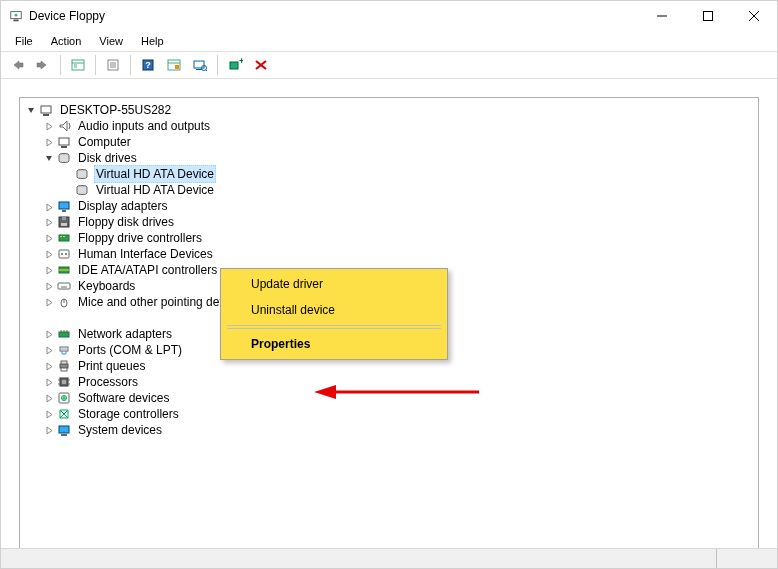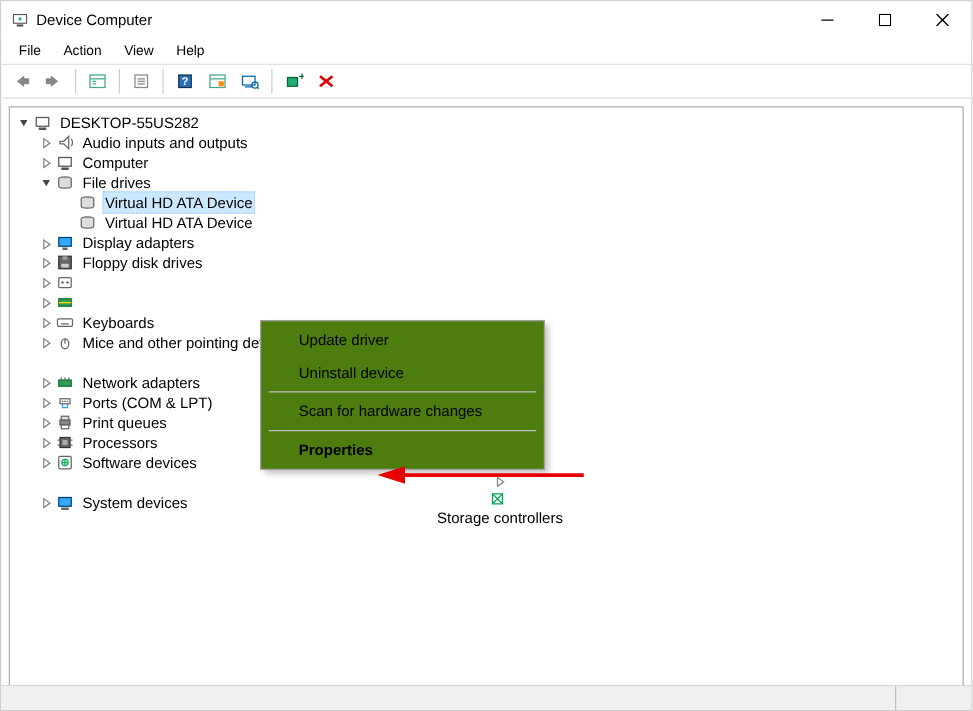--- a/index.html
+++ b/index.html
@@ -65,21 +65,21 @@
     width: 1px; height: 20px;
     background: #d0d0d0;
     margin: 0 3px;
   }
 
   
   .content {
     position: relative;
     height: calc(100% - 30px - 20px - 28px - 20px);
     border: 1px solid #b0b0b0;
-    margin: 6px;
+    margin: 18px;
     overflow: hidden;
     background: #fff;
   }
   .tree {
     padding: 4px 0;
   }
   .node {
     display: flex;
     align-items: center;
     height: 16px;
@@ -107,21 +107,21 @@
     border: 1px dotted #99d1ff;
     padding: 0 1px;
   }
 
   
   .context-menu {
     position: absolute;
     left: 200px;
     top: 170px;
     width: 228px;
-    background: #4d7c0f;
+    background: #fde047;
     border: 1px solid #a0a0a0;
     box-shadow: 3px 3px 5px rgba(0,0,0,0.25);
     padding: 2px;
     font-size: 12px;
   }
   .ctx-item {
     padding: 6px 12px 6px 28px;
   }
   .ctx-item.bold { font-weight: bold; }
   .ctx-sep {
@@ -159,21 +159,21 @@
 
 <div class="titlebar">
   <div class="titlebar-left">
     <span class="title-icon">
       <svg viewBox="0 0 16 16">
           <rect x="2" y="3" width="12" height="8" fill="none" stroke="#555" stroke-width="1"></rect>
           <rect x="5" y="12" width="6" height="2" fill="#555"></rect>
           <circle cx="8" cy="7" r="1.5" fill="#3a8"></circle>
         </svg>
     </span>
-    <span class="title-text">Device Computer</span>
+    <span class="title-text">Device Floppy</span>
   </div>
   <div class="win-controls">
     <div class="win-btn">
         <svg viewBox="0 0 10 10">
           <line x1="0" y1="5" x2="10" y2="5" stroke="#000" stroke-width="1"></line>
         </svg>
       </div>
     <div class="win-btn">
         <svg viewBox="0 0 10 10">
           <rect x="0.5" y="0.5" width="9" height="9" fill="none" stroke="#000" stroke-width="1"></rect>
@@ -306,21 +306,21 @@
         <span class="toggle">
           <svg width="9" height="9" viewBox="0 0 9 9">
             <path d="M1 2 L7 2 L4 7 Z" fill="#444"></path>
           </svg>
         </span>
         <span class="icon-slot">
           <svg width="14" height="14" viewBox="0 0 14 14">
             <use href="#i-disk"></use>
           </svg>
         </span>
-        <span class="label">File drives</span>
+        <span class="label">Disk drives</span>
       </div>
       <div class="node selected" style="padding-left: 40px;">
         <span class="toggle"></span>
         <span class="icon-slot">
           <svg width="14" height="14" viewBox="0 0 14 14">
             <use href="#i-disk"></use>
           </svg>
         </span>
         <span class="label">Virtual HD ATA Device</span>
       </div>
@@ -360,35 +360,50 @@
         <span class="label">Floppy disk drives</span>
       </div>
       <div class="node" style="padding-left: 22px;">
         <span class="toggle">
           <svg width="9" height="9" viewBox="0 0 9 9">
             <path d="M2 1 L7 4.5 L2 8 Z" fill="none" stroke="#888" stroke-width="1"></path>
           </svg>
         </span>
         <span class="icon-slot">
           <svg width="14" height="14" viewBox="0 0 14 14">
+            <use href="#i-floppyctrl"></use>
+          </svg>
+        </span>
+        <span class="label">Floppy drive controllers</span>
+      </div>
+      <div class="node" style="padding-left: 22px;">
+        <span class="toggle">
+          <svg width="9" height="9" viewBox="0 0 9 9">
+            <path d="M2 1 L7 4.5 L2 8 Z" fill="none" stroke="#888" stroke-width="1"></path>
+          </svg>
+        </span>
+        <span class="icon-slot">
+          <svg width="14" height="14" viewBox="0 0 14 14">
             <use href="#i-hid"></use>
           </svg>
         </span>
+        <span class="label">Human Interface Devices</span>
       </div>
       <div class="node" style="padding-left: 22px;">
         <span class="toggle">
           <svg width="9" height="9" viewBox="0 0 9 9">
             <path d="M2 1 L7 4.5 L2 8 Z" fill="none" stroke="#888" stroke-width="1"></path>
           </svg>
         </span>
         <span class="icon-slot">
           <svg width="14" height="14" viewBox="0 0 14 14">
             <use href="#i-ide"></use>
           </svg>
         </span>
+        <span class="label">IDE ATA/ATAPI controllers</span>
       </div>
       <div class="node" style="padding-left: 22px;">
         <span class="toggle">
           <svg width="9" height="9" viewBox="0 0 9 9">
             <path d="M2 1 L7 4.5 L2 8 Z" fill="none" stroke="#888" stroke-width="1"></path>
           </svg>
         </span>
         <span class="icon-slot">
           <svg width="14" height="14" viewBox="0 0 14 14">
             <use href="#i-keyboard"></use>
@@ -480,21 +495,21 @@
             <path d="M2 1 L7 4.5 L2 8 Z" fill="none" stroke="#888" stroke-width="1"></path>
           </svg>
         </span>
         <span class="icon-slot">
           <svg width="14" height="14" viewBox="0 0 14 14">
             <use href="#i-software"></use>
           </svg>
         </span>
         <span class="label">Software devices</span>
       </div>
-      <div class="node" style="padding-left: 22px; flex-direction: column;">
+      <div class="node" style="padding-left: 22px;">
         <span class="toggle">
           <svg width="9" height="9" viewBox="0 0 9 9">
             <path d="M2 1 L7 4.5 L2 8 Z" fill="none" stroke="#888" stroke-width="1"></path>
           </svg>
         </span>
         <span class="icon-slot">
           <svg width="14" height="14" viewBox="0 0 14 14">
             <use href="#i-storage"></use>
           </svg>
         </span>
@@ -512,21 +527,20 @@
           </svg>
         </span>
         <span class="label">System devices</span>
       </div>
     </div>
 
   <div class="context-menu">
     <div class="ctx-item">Update driver</div>
     <div class="ctx-item">Uninstall device</div>
     <div class="ctx-sep"></div>
-    <div class="ctx-item">Scan for hardware changes</div>
     <div class="ctx-sep"></div>
     <div class="ctx-item bold">Properties</div>
   </div>
 
   <svg class="arrow-annotation" width="170" height="20">
     <line x1="18" y1="9" x2="165" y2="9" stroke="#e60000" stroke-width="3"></line>
     <polygon points="0,9 22,2 22,16" fill="#e60000"></polygon>
   </svg>
 </div>
 

